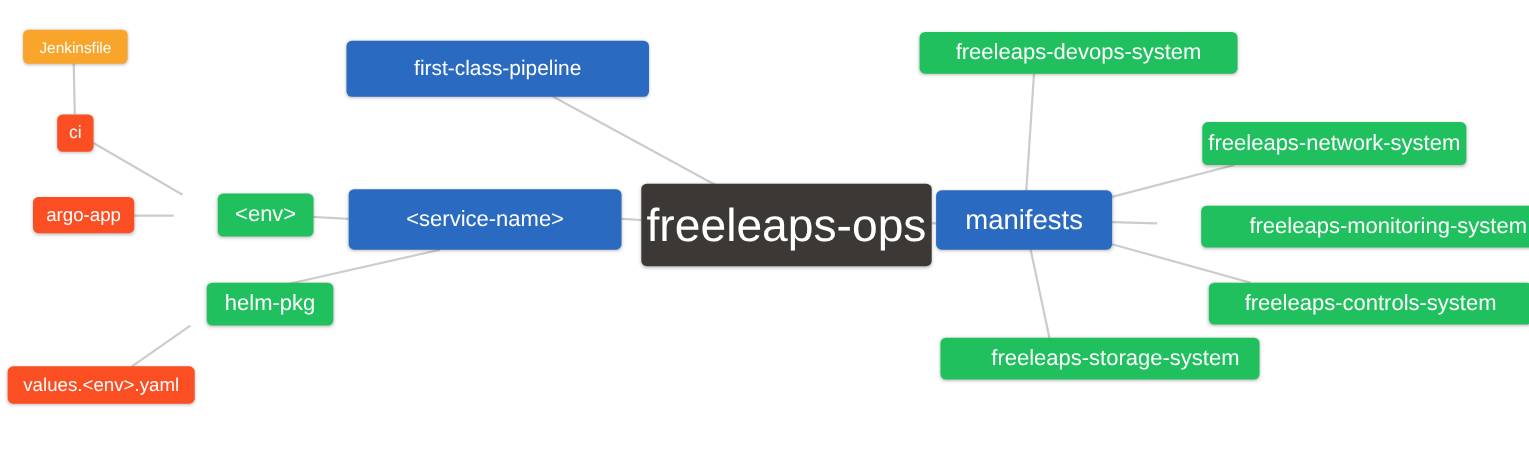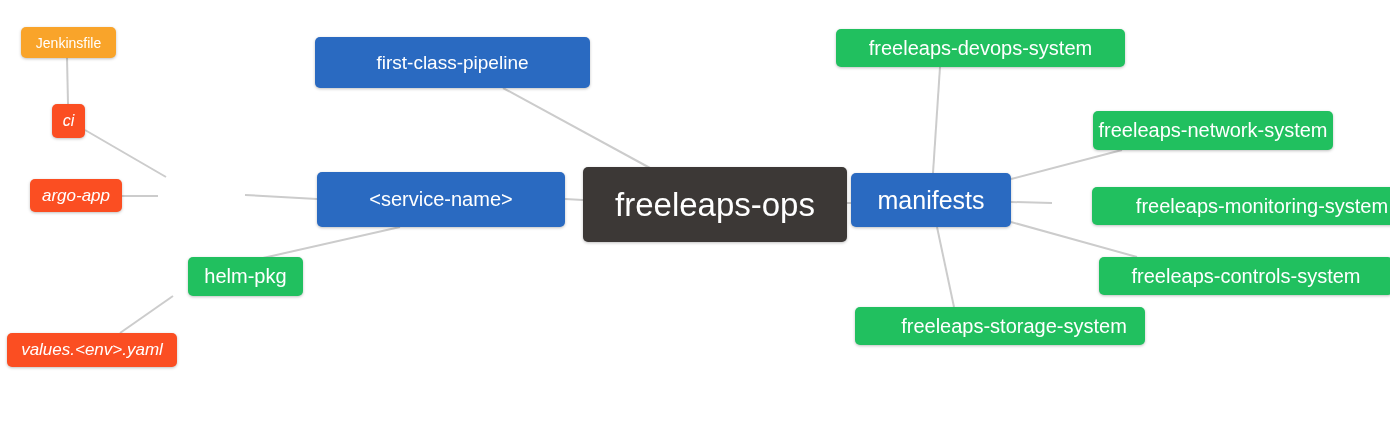--- a/index.html
+++ b/index.html
@@ -34,21 +34,21 @@
     color: #ffffff;
     border-radius: 5px;
     box-shadow: 0 1px 3px rgba(0,0,0,0.25);
     white-space: nowrap;
     cursor: default;
     box-sizing: border-box;
   }
   .root   { background: #3c3836; }
   .blue   { background: #2a6ac1; }
   .green  { background: #21c05f; margin-left: 40px; }
-  .red    { background: #fb4e22; font-style: italic; }
+  .red    { background: #fb4e22; }
   .amber  { background: #f9a42a; }
 </style>
 </head>
 <body>
 
 <div class="canvas">
 
   <svg class="edges" viewBox="0 0 1390 421" xmlns="http://www.w3.org/2000/svg">
     <line x1="67" y1="57" x2="68" y2="104"></line>
     <line x1="85" y1="130" x2="166" y2="177"></line>
@@ -65,30 +65,31 @@
     <line x1="1011" y1="222" x2="1137" y2="257"></line>
     <line x1="937" y1="227" x2="954" y2="307"></line>
   </svg>
 
   <div class="node amber" style="left:21px; top:27px; width:95px; height:31px; font-size:14px;">Jenkinsfile</div>
 
   <div class="node red" style="left:52px; top:104px; width:33px; height:34px; font-size:16px;">ci</div>
 
   <div class="node red" style="left:30px; top:179px; width:92px; height:33px; font-size:17px;">argo-app</div>
 
+  <div class="node green" style="left:158px; top:176px; width:87px; height:39px; font-size:20px;">&lt;env&gt;</div>
 
   <div class="node blue" style="left:315px; top:37px; width:275px; height:51px; font-size:19px;">first-class-pipeline</div>
 
   <div class="node blue" style="left:317px; top:172px; width:248px; height:55px; font-size:20px;">&lt;service-name&gt;</div>
 
   <div class="node green" style="left:148px; top:257px; width:115px; height:39px; font-size:20px;">helm-pkg</div>
 
   <div class="node red" style="left:7px; top:333px; width:170px; height:34px; font-size:17px;">values.&lt;env&gt;.yaml</div>
 
-  <div class="node root" style="left:583px; top:167px; width:264px; height:75px; font-size:33px;">freeleaps-ops</div>
+  <div class="node root" style="left:583px; top:167px; width:264px; height:75px; font-size:42px;">freeleaps-ops</div>
 
   <div class="node blue" style="left:851px; top:173px; width:160px; height:54px; font-size:25px;">manifests</div>
 
   <div class="node green" style="left:796px; top:29px; width:289px; height:38px; font-size:20px;">freeleaps-devops-system</div>
 
   <div class="node green" style="left:1053px; top:111px; width:240px; height:39px; font-size:20px;">freeleaps-network-system</div>
 
   <div class="node green" style="left:1052px; top:187px; width:320px; height:38px; font-size:20px;padding-left:20px;">freeleaps-monitoring-system</div>
 
   <div class="node green" style="left:1059px; top:257px; width:294px; height:38px; font-size:20px;">freeleaps-controls-system</div>

